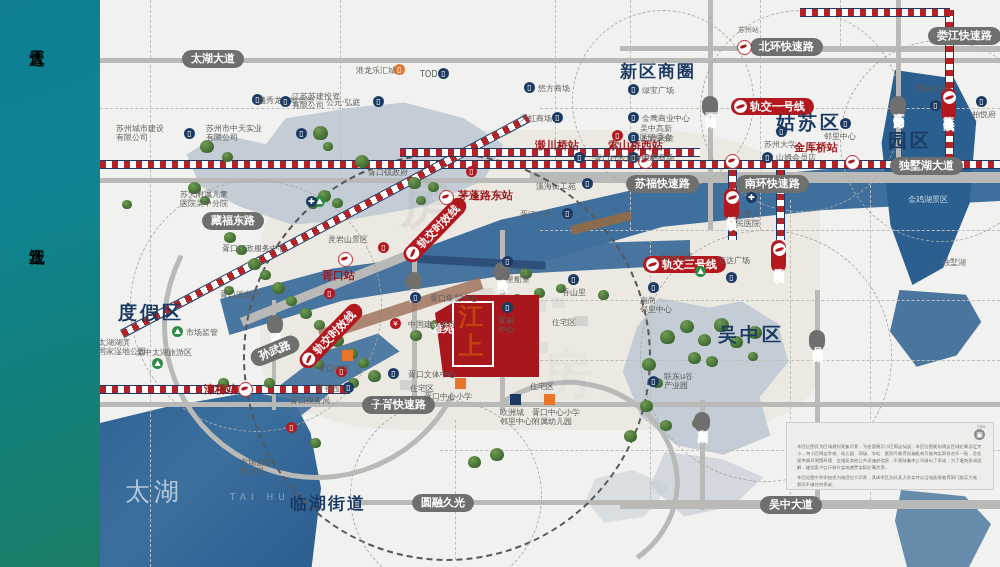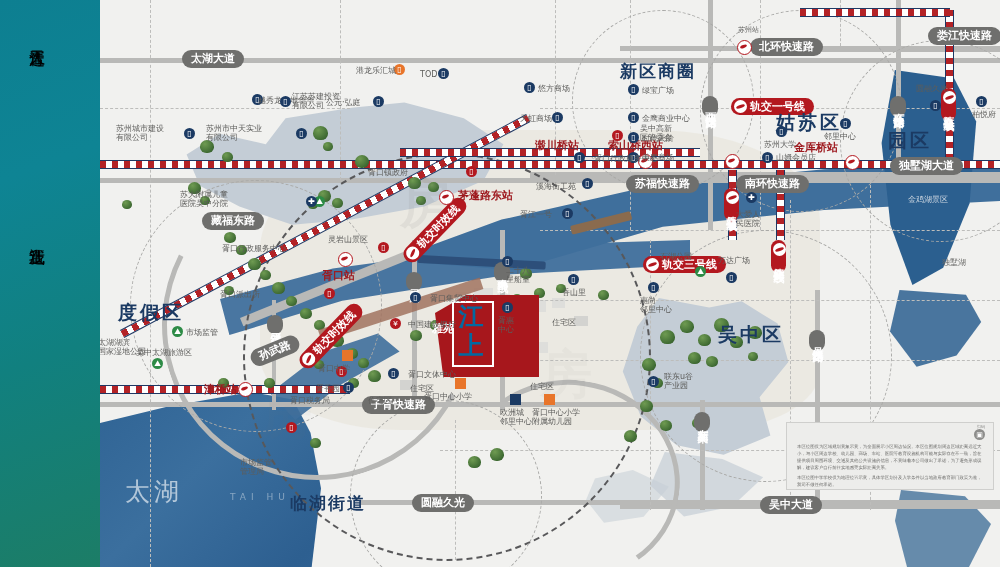--- a/index.html
+++ b/index.html
@@ -408,21 +408,21 @@
     <div class="district" style="left:676px;top:110px;">姑苏区</div>
     <div class="district" style="left:788px;top:128px;">园区</div>
     <div class="district" style="left:618px;top:322px;">吴中区</div>
     <div class="district sm" style="left:190px;top:492px;">临湖街道</div>
     <div class="district sm" style="left:520px;top:60px;">新区商圈</div>
 
 
     <div id="proj" style="left:335px;top:295px;width:104px;height:82px;
          clip-path:polygon(0% 22%,30% 0%,100% 0%,100% 100%,8% 100%);"></div>
     <div class="projbox" style="left:352px;top:301px;width:38px;height:62px;"></div>
-    <div class="pn" style="position:absolute;left:356px;top:302px;width:30px;font-size:25px;line-height:29px;text-align:center;color:#0369a1;font-weight:bold;font-family:'DejaVu Serif','Liberation Serif',serif;">江上</div>
+    <div class="pn" style="position:absolute;left:356px;top:302px;width:30px;font-size:25px;line-height:29px;text-align:center;color:#c2410c;font-weight:bold;font-family:'DejaVu Serif','Liberation Serif',serif;">江上</div>
     <div style="position:absolute;left:332px;top:322px;width:22px;font-size:11px;line-height:13px;text-align:center;color:#fff;font-weight:bold;font-family:'DejaVu Serif','Liberation Serif',serif;">雅苑</div>
 
     <div class="layer">
 
       <div class="ic grn" style="left:214px;top:196px;">
           <span>⛰</span>
         </div>
       <div class="poi" style="left:228px;top:216px;margin-top:19px;">灵岩山景区</div>
 
       <div class="ic grn" style="left:72px;top:326px;">

